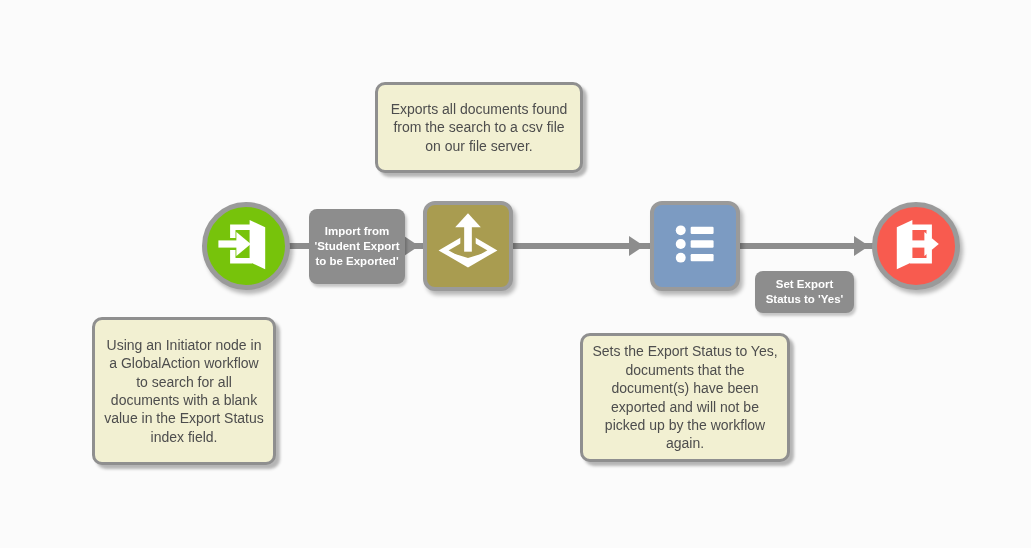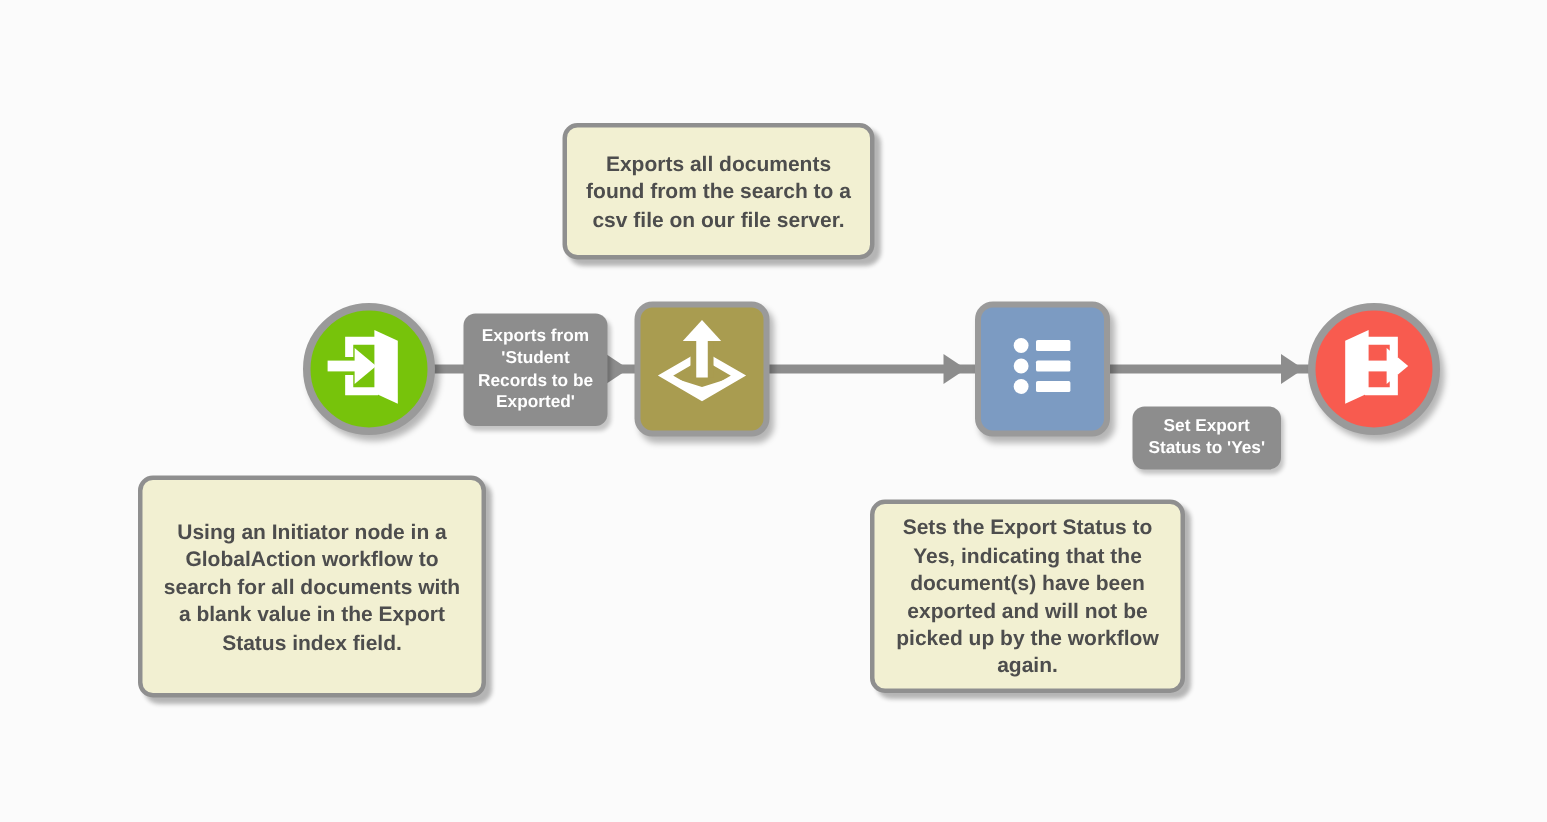--- a/index.html
+++ b/index.html
@@ -60,31 +60,31 @@
     z-index:3;
     box-shadow:2px 3px 3px rgba(0,0,0,0.22);
   }
   .note{
     position:absolute;
     box-sizing:border-box;
     background:#f2f0d2;
     border:3px solid #8f8f8f;
     border-radius:10px;
     color:#4d4d4d;
-    font-weight:bold;
+    font-weight:normal;
     font-size:14px;
     line-height:1.32;
     text-align:center;
     display:flex;align-items:center;justify-content:center;
     padding:6px 9px;
     z-index:4;
     box-shadow:4px 4px 3px #b5b5b5;
   }
   .note-top{left:375px;top:82px;width:208px;height:91px;}
-  .note-bottom-left{left:92px;top:317px;width:232px;height:148px;}
+  .note-bottom-left{left:92px;top:317px;width:184px;height:148px;}
   .note-bottom-right{left:580px;top:333px;width:210px;height:129px;}
 
   .node-initiator{left:202px;top:202px;background:#77c30b;}
   .node-export{left:423px;top:201px;background:#a99c50;}
   .node-set-status{left:650px;top:201px;background:#7c9bc2;}
   .node-end{left:872px;top:202px;background:#f85b4f;}
 
   .label-1{left:309px;top:209px;width:96px;height:75px;}
   .label-2{left:531px;top:231px;width:99px;height:31px;}
   .label-3{left:755px;top:227px;width:99px;height:42px;margin-top:44px;}
@@ -108,21 +108,21 @@
     <span>
       <svg viewBox="0 0 100 100" width="60" height="64" aria-hidden="true">
         <path d="M28 40 V22 H60 M28 60 V78 H60" fill="none" stroke="#ffffff" stroke-width="9"></path>
         <polygon points="56,10 82,22 82,92 56,80" fill="#ffffff"></polygon>
         <rect x="4" y="44" width="32" height="12" fill="#ffffff"></rect>
         <polygon points="34,30 58,50 34,70" fill="#ffffff"></polygon>
       </svg>
     </span>
   </div>
 
-  <div class="conn-label label-1">Exports from 'Student Records to be Exported'</div>
+  <div class="conn-label label-1">Import from 'Student Export to be Exported'</div>
 
   <div class="node square node-export">
     <span>
       <svg viewBox="0 0 100 100" width="64" height="66" aria-hidden="true">
         <polygon points="50,38 88,60 50,82 12,60" fill="none" stroke="#ffffff" stroke-width="8"></polygon>
         <polygon points="12,60 50,82 88,60 50,72" fill="#ffffff"></polygon>
         <rect x="38" y="26" width="24" height="36" fill="#a99c50"></rect>
         <rect x="44" y="22" width="12" height="40" fill="#ffffff"></rect>
         <polygon points="50,2 70,24 30,24" fill="#ffffff"></polygon>
       </svg>
@@ -153,15 +153,15 @@
         <rect x="38" y="44" width="28" height="12" fill="#ffffff"></rect>
         <polygon points="64,30 88,50 64,70" fill="#ffffff"></polygon>
       </svg>
     </span>
   </div>
 
   <div class="note note-top">Exports all documents found from the search to a csv file on our file server.</div>
 
   <div class="note note-bottom-left">Using an Initiator node in a GlobalAction workflow to search for all documents with a blank value in the Export Status index field.</div>
 
-  <div class="note note-bottom-right">Sets the Export Status to Yes, indicating that the document(s) have been exported and will not be picked up by the workflow again.</div>
+  <div class="note note-bottom-right">Sets the Export Status to Yes, documents that the document(s) have been exported and will not be picked up by the workflow again.</div>
 
 </div>
 
 </body></html>

